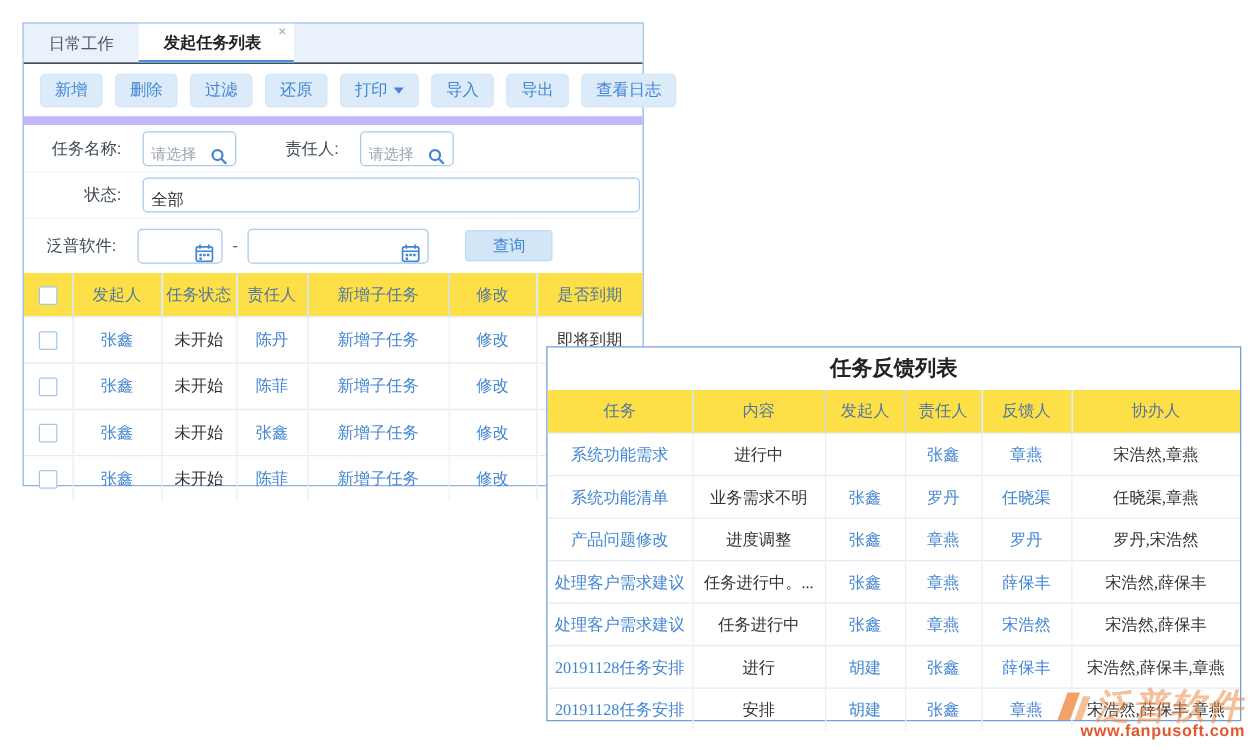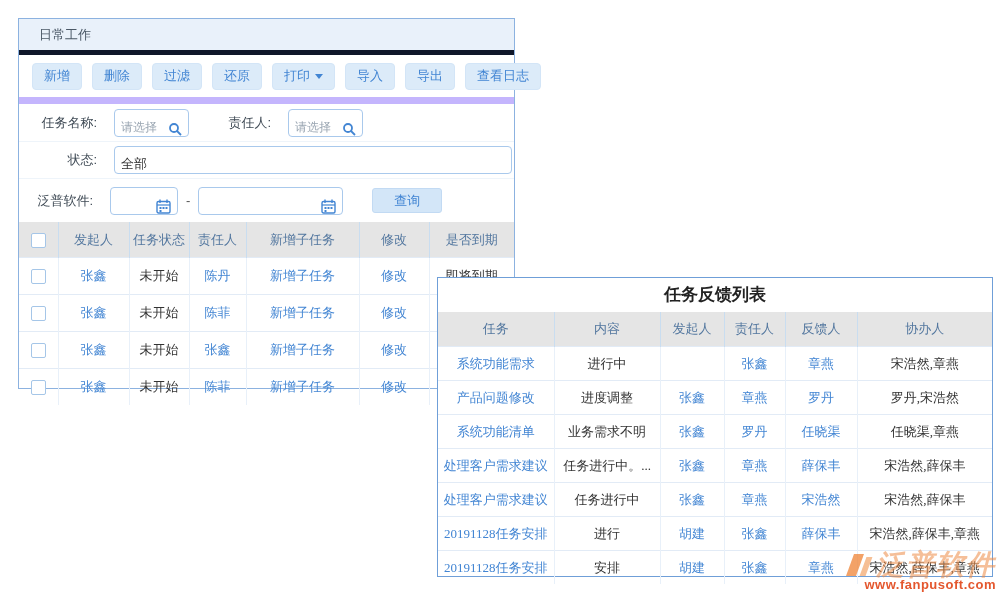--- a/index.html
+++ b/index.html
@@ -5,21 +5,21 @@
   html,body{margin:0;padding:0;}
   body{
     width:1000px;height:600px;position:relative;background:#ffffff;
     font-family:"Liberation Sans", sans-serif;overflow:hidden;color:#333;
   }
   
   .panel{position:absolute;background:#fff;box-sizing:border-box;}
   .panel1{left:18px;top:18px;width:497px;height:371px;border:1px solid #8cb2e0;z-index:1;}
   .panel2{left:437px;top:277px;width:556px;height:300px;border:1px solid #6f9fd8;z-index:2;font-family:Liberation Serif, serif;}
   
-  .tabbar{height:31px;background:#e9f1fa;display:flex;align-items:stretch;border-bottom:5px solid #0f172a;}
+  .tabbar{height:31px;background:#e9f1fa;display:flex;align-items:stretch;border-bottom:1px solid #0f172a;}
   .tab{padding:0 20px;display:flex;align-items:center;font-size:13px;color:#4a5866;cursor:pointer;}
   .tab.active{background:#fff;color:#222;font-weight:bold;border-bottom:2px solid #4a90da;position:relative;padding-right:26px;}
   .tab-close{position:absolute;top:1px;right:6px;font-size:11px;font-weight:normal;color:#8aa4c0;cursor:pointer;}
   
   .toolbar{height:42px;display:flex;align-items:center;gap:10px;padding:0 13px;border-bottom:7px solid #c4b5fd;}
   .tbtn{background:#dcebf9;color:#4285d3;border:1px solid #d3e5f7;border-radius:4px;font-size:13px;height:27px;
         padding:0 11px;display:inline-flex;align-items:center;gap:5px;cursor:pointer;font-family:inherit;white-space:nowrap;}
   .caret-down{width:0;height:0;border-left:4px solid transparent;border-right:4px solid transparent;border-top:5px solid #4285d3;display:inline-block;}
   
   .filters{font-size:13px;color:#3f4a55;}
@@ -38,21 +38,21 @@
   .status-input{width:398px;justify-content:flex-start;color:#333;}
   .date1{width:68px;justify-content:flex-end;}
   .date2{width:145px;justify-content:flex-end;margin-left:8px;}
   .dash{margin-left:8px;color:#555;}
   .qbtn{margin-left:29px;background:#d3e6f8;color:#4285d3;border:1px solid #c2daf3;border-radius:3px;
         font-size:13px;height:25px;padding:0 21px;cursor:pointer;font-family:inherit;}
   .icon-svg{display:inline-block;vertical-align:middle;}
   
   table{border-collapse:collapse;table-layout:fixed;width:100%;font-size:13px;}
   th,td{text-align:center;overflow:hidden;white-space:nowrap;text-overflow:ellipsis;padding:0 2px;}
-  thead th{background:#e5e5e5;color:#53779f;font-weight:normal;border-left:1px solid #c9ddf0;}
+  thead th{background:#fde047;color:#53779f;font-weight:normal;border-left:1px solid #c9ddf0;}
   thead th:first-child{border-left:none;}
   tbody td{border-top:1px solid #e2ebf6;border-left:1px solid #e8f0f9;color:#333;}
   tbody td:first-child{border-left:none;text-align:center;}
   .t1 thead th{height:35px;}
   .t1 tbody td{height:36px;}
   .t2 thead th{height:34px;}
   .t2 tbody td{height:33px;}
   a.lnk{color:#4285d3;text-decoration:none;cursor:pointer;}
   .cb{display:inline-block;width:13px;height:13px;border:1px solid #a5c6e8;border-radius:2px;background:#fff;cursor:pointer;vertical-align:middle;}
   
@@ -67,20 +67,24 @@
   .wm-url{font-size:13px;font-weight:bold;color:#e4572e;margin-top:-2px;letter-spacing:.5px;}
 </style>
 </head>
 <body>
 
 <section class="panel panel1">
 
   <div class="tabbar">
     <div class="tab">
       <span>日常工作</span>
+    </div>
+    <div class="tab active">
+      <span>发起任务列表</span>
+      <span class="tab-close">×</span>
     </div>
   </div>
 
   <div class="toolbar">
     <button class="tbtn">
         <span>新增</span>
       </button>
     <button class="tbtn">
         <span>删除</span>
       </button>
@@ -250,34 +254,34 @@
     <tbody>
       <tr>
         <td><a class="lnk">系统功能需求</a></td>
         <td>进行中</td>
         <td><a class="lnk"></a></td>
         <td><a class="lnk">张鑫</a></td>
         <td><a class="lnk">章燕</a></td>
         <td>宋浩然,章燕</td>
       </tr>
       <tr>
-        <td><a class="lnk">产品问题修改</a></td>
-        <td>进度调整</td>
-        <td><a class="lnk">张鑫</a></td>
-        <td><a class="lnk">章燕</a></td>
-        <td><a class="lnk">罗丹</a></td>
-        <td>罗丹,宋浩然</td>
-      </tr>
-      <tr>
         <td><a class="lnk">系统功能清单</a></td>
         <td>业务需求不明</td>
         <td><a class="lnk">张鑫</a></td>
         <td><a class="lnk">罗丹</a></td>
         <td><a class="lnk">任晓渠</a></td>
         <td>任晓渠,章燕</td>
+      </tr>
+      <tr>
+        <td><a class="lnk">产品问题修改</a></td>
+        <td>进度调整</td>
+        <td><a class="lnk">张鑫</a></td>
+        <td><a class="lnk">章燕</a></td>
+        <td><a class="lnk">罗丹</a></td>
+        <td>罗丹,宋浩然</td>
       </tr>
       <tr>
         <td><a class="lnk">处理客户需求建议</a></td>
         <td>任务进行中。...</td>
         <td><a class="lnk">张鑫</a></td>
         <td><a class="lnk">章燕</a></td>
         <td><a class="lnk">薛保丰</a></td>
         <td>宋浩然,薛保丰</td>
       </tr>
       <tr>

